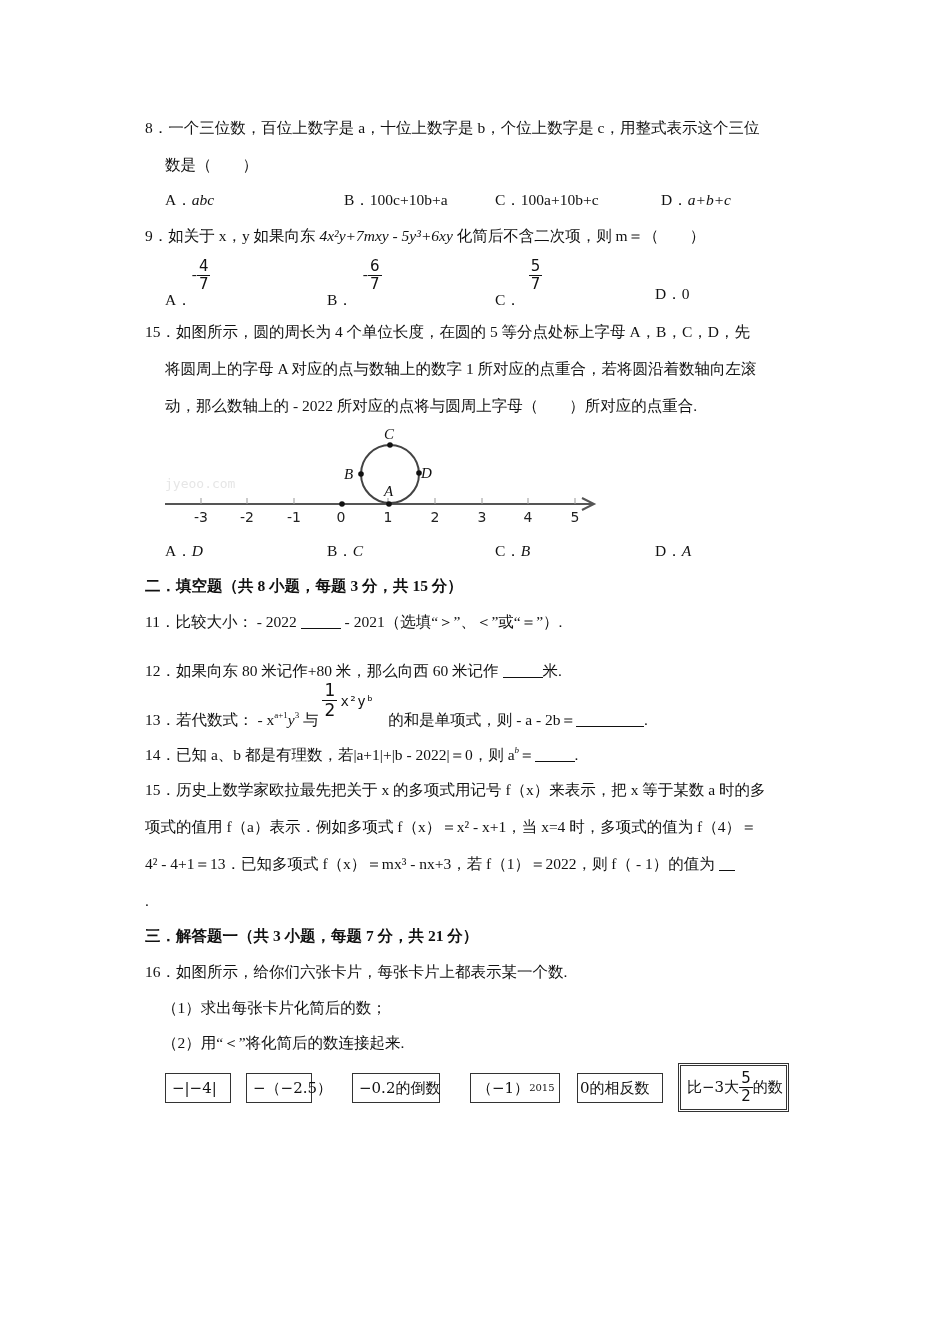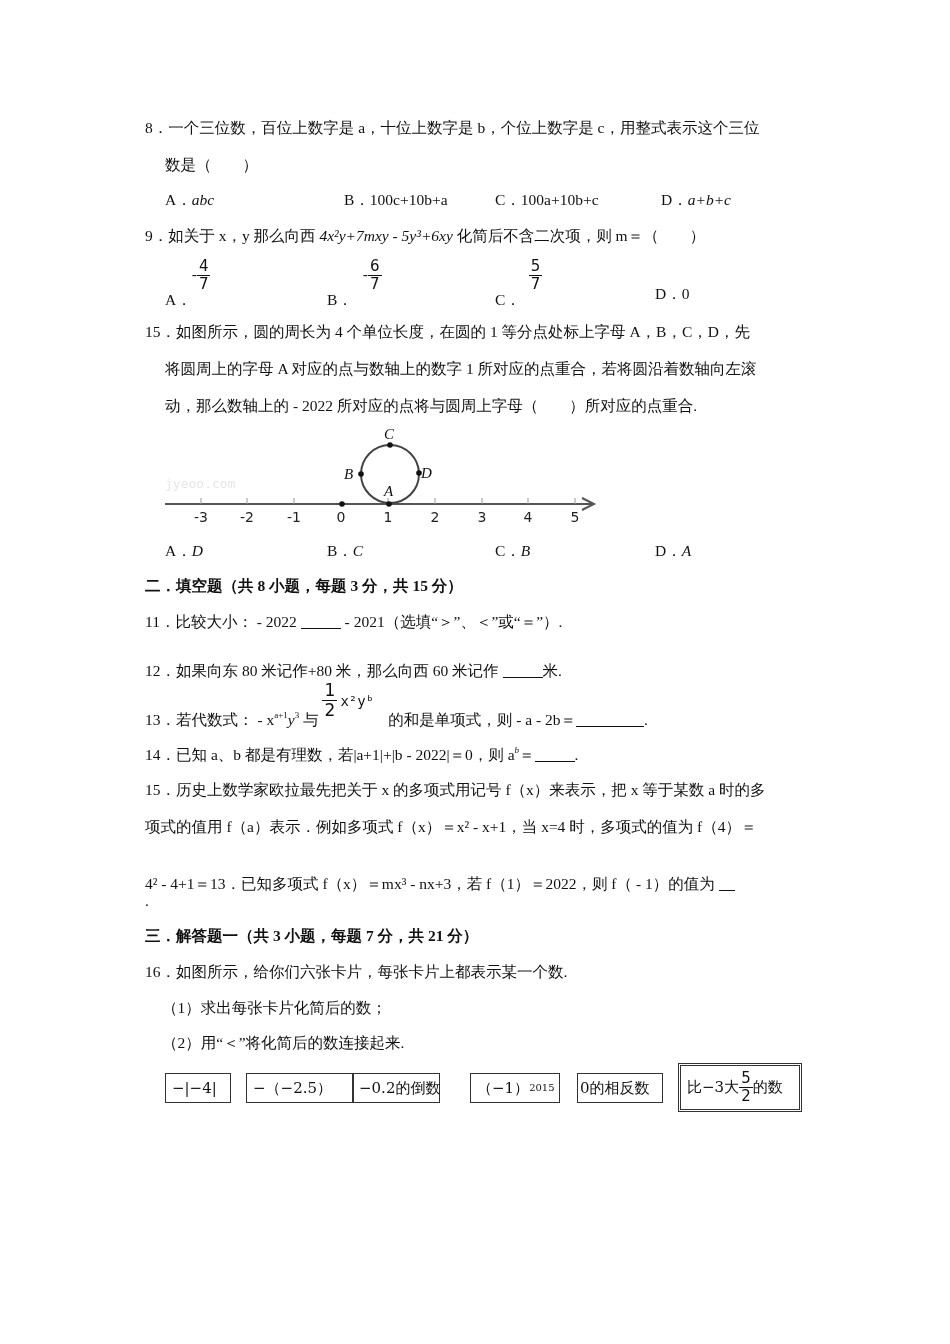--- a/index.html
+++ b/index.html
@@ -27,35 +27,35 @@
 <div class="line" style="top:118px;">
   <span>8．</span><span>一个三位数，百位上数字是 a，十位上数字是 b，个位上数字是 c，用整式表示这个三位</span>
 </div>
 <div class="line" style="left:165px; top:155px;">数是（　　）</div>
 <div class="opt" style="left:165px; top:190px;"><span>A．</span><span class="i">abc</span></div>
 <div class="opt" style="left:344px; top:190px;"><span>B．</span><span>100c+10b+a</span></div>
 <div class="opt" style="left:495px; top:190px;"><span>C．</span><span>100a+10b+c</span></div>
 <div class="opt" style="left:655px; top:190px;margin-left:6px;"><span>D．</span><span class="i">a+b+c</span></div>
 
 <div class="line" style="top:226px;">
-  <span>9．</span><span>如关于 x，y 那么向西 </span><span class="i">4x²y+7mxy - 5y³+6xy</span><span> 化简后不含二次项，则 m＝（　　）</span>
+  <span>9．</span><span>如关于 x，y 如果向东 </span><span class="i">4x²y+7mxy - 5y³+6xy</span><span> 化简后不含二次项，则 m＝（　　）</span>
 </div>
 <div class="opt" style="left:165px; top:258px;">
   <span style="position:relative; top:26px;">A．</span><span>-</span><span class="frac"><span class="num">4</span><span class="den">7</span></span>
 </div>
 <div class="opt" style="left:327px; top:258px;">
   <span style="position:relative; top:26px;">B．</span><span style="margin-left:10px;">-</span><span class="frac"><span class="num">6</span><span class="den">7</span></span>
 </div>
 <div class="opt" style="left:495px; top:258px;">
   <span style="position:relative; top:26px;">C．</span><span class="frac" style="margin-left:8px;"><span class="num">5</span><span class="den">7</span></span>
 </div>
 <div class="opt" style="left:655px; top:284px;"><span>D．</span><span>0</span></div>
 
 <div class="line" style="top:322px;">
-  <span>15．</span><span>如图所示，圆的周长为 4 个单位长度，在圆的 1 等分点处标上字母 A，B，C，D，先</span>
+  <span>15．</span><span>如图所示，圆的周长为 4 个单位长度，在圆的 5 等分点处标上字母 A，B，C，D，先</span>
 </div>
 <div class="line" style="left:165px; top:359px;">将圆周上的字母 A 对应的点与数轴上的数字 1 所对应的点重合，若将圆沿着数轴向左滚</div>
 <div class="line" style="left:165px; top:396px;">动，那么数轴上的 - 2022 所对应的点将与圆周上字母（　　）所对应的点重合.</div>
 
 <div style="position:absolute; left:160px; top:422px; width:450px; height:105px;">
   <svg width="450" height="105" viewBox="0 0 450 105">
     <text x="5" y="66" fill="#e6e6e6" font-size="13" font-family="DejaVu Sans Mono, monospace">jyeoo.com</text>
     <line x1="5" y1="82" x2="432" y2="82" stroke="#555" stroke-width="2"></line>
     <polyline points="422,76 434,82 422,88" fill="none" stroke="#555" stroke-width="2"></polyline>
     <g stroke="#999" stroke-width="1">
@@ -121,49 +121,49 @@
 </div>
 
 <div class="line" style="top:745px;">
   <span>14．</span><span>已知 a、b 都是有理数，若|a+1|+|b - 2022|＝0，则 a</span><sup class="i">b</sup><span>＝</span><span class="blank" style="width:40px;"></span><span>.</span>
 </div>
 
 <div class="line" style="top:780px;">
   <span>15．</span><span>历史上数学家欧拉最先把关于 x 的多项式用记号 f（x）来表示，把 x 等于某数 a 时的多</span>
 </div>
 <div class="line" style="top:817px;">项式的值用 f（a）表示．例如多项式 f（x）＝x² - x+1，当 x=4 时，多项式的值为 f（4）＝</div>
-<div class="line" style="top:854px;margin-top:20px;">
+<div class="line" style="top:854px;">
   <span>4² - 4+1＝13．已知多项式 f（x）＝mx³ - nx+3，若 f（1）＝2022，则 f（ - 1）的值为 </span><span class="blank" style="width:16px;"></span>
 </div>
 <div class="line" style="top:891px;">.</div>
 
 <div class="line b" style="top:926px;">三．解答题一（共 3 小题，每题 7 分，共 21 分）</div>
 
 <div class="line" style="top:962px;">
   <span>16．</span><span>如图所示，给你们六张卡片，每张卡片上都表示某一个数.</span>
 </div>
 <div class="line" style="left:162px; top:998px;">（1）求出每张卡片化简后的数；</div>
 <div class="line" style="left:162px; top:1033px;">（2）用“＜”将化简后的数连接起来.</div>
 
 <div class="card" style="left:165px; width:66px;">
     <span>−|−4|</span>
   </div>
-<div class="card" style="left:246px; width:108px;">
+<div class="card" style="left:246px; width:66px;">
     <span>−（−2.5）</span>
   </div>
 <div class="card" style="left:352px; width:88px;">
     <span>−0.2的倒数</span>
   </div>
 <div class="card" style="left:470px; width:90px;">
     <span>（−1）</span>
     <sup style="font-size:10px; vertical-align:10px;">2015</sup>
   </div>
 <div class="card" style="left:577px; width:86px; padding:0 2px;">
     <span>0的相反数</span>
   </div>
-<div class="card double" style="left:678px; top:1063px; height:49px; width:124px;">
+<div class="card double" style="left:678px; top:1063px; height:49px; width:111px;">
   <span>比−3大</span>
     <span class="frac">
       <span class="num">5</span>
       <span class="den">2</span>
     </span>
     <span>的数</span>
 </div>
 
 </body></html>

